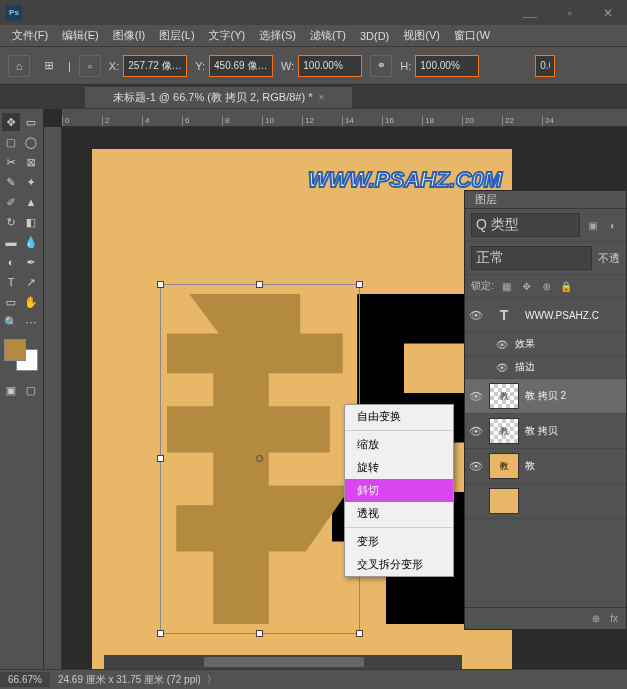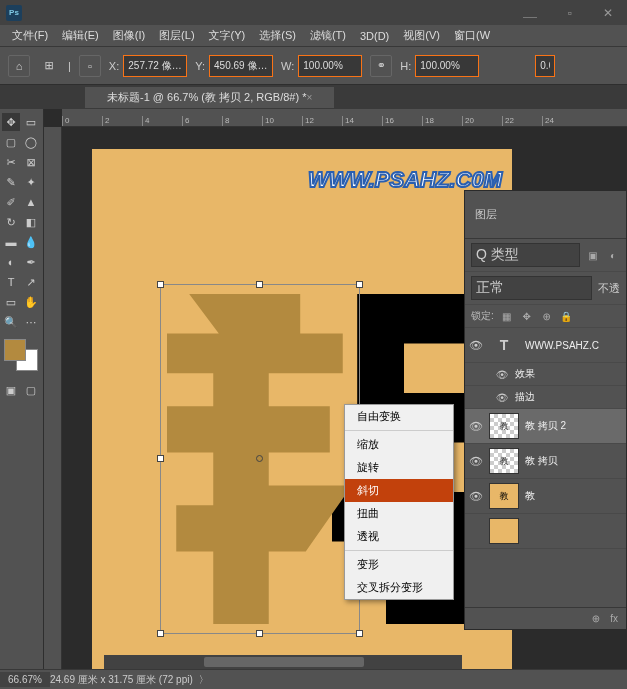--- a/index.html
+++ b/index.html
@@ -8,21 +8,21 @@
 .titlebar .ps-icon{width:16px;height:16px;background:#1c3f5c;color:#7ec8e3;font-size:8px;font-weight:bold;display:flex;align-items:center;justify-content:center;border-radius:2px;margin-right:6px}
 .win-controls{margin-left:auto;display:flex}
 .win-controls div{width:38px;height:25px;display:flex;align-items:center;justify-content:center;font-size:12px;color:#999}
 .menubar{height:22px;background:#525252;display:flex;align-items:center;padding-left:6px;gap:2px;font-size:11px;color:#ddd;border-bottom:1px solid #383838}
 .menubar span{padding:2px 6px}
 .optionsbar{height:38px;background:#525252;display:flex;align-items:center;padding:0 8px;gap:8px;border-bottom:1px solid #2e2e2e;font-size:11px}
 .opt-icon{width:22px;height:22px;border:1px solid #666;display:flex;align-items:center;justify-content:center;border-radius:2px}
 .opt-field{display:flex;align-items:center;gap:4px}
 .opt-input{background:#383838;border:1px solid #f97316;color:#ddd;height:22px;padding:0 4px;font-size:10px;width:64px}
 .tabbar{height:24px;background:#3a3a3a;display:flex;align-items:center;padding-left:85px}
-.tab{background:#525252;padding:3px 22px;font-size:11px;color:#ddd;display:flex;align-items:center;}
+.tab{background:#525252;padding:3px 28px;font-size:11px;color:#ddd;display:flex;align-items:center;gap:6px}
 .tab .close{font-size:10px;color:#999}
 .workspace{position:relative;height:580px;display:flex}
 .toolbox{width:44px;background:#525252;border-right:1px solid #2e2e2e;padding:4px 2px;position:relative}
 .tool-row{display:flex;gap:2px;margin-bottom:2px}
 .tool{width:18px;height:18px;display:flex;align-items:center;justify-content:center;color:#ccc;font-size:11px}
 .tool.active{background:#383838}
 .swatches{margin-top:8px;position:relative;width:36px;height:36px}
 .swatch-fg{position:absolute;width:22px;height:22px;background:#b38a3f;border:1px solid #888;top:0;left:2px;z-index:2}
 .swatch-bg{position:absolute;width:22px;height:22px;background:#fff;border:1px solid #888;top:10px;left:14px}
 .canvas-area{flex:1;position:relative;background:#2b2b2b;overflow:hidden}
@@ -35,38 +35,38 @@
 .glyph-brown{position:absolute;top:145px;left:75px;width:185px;height:330px;background:#b38a3f;clip-path:polygon(12% 0,72% 0,72% 12%,95% 12%,95% 24%,55% 24%,55% 34%,88% 34%,88% 48%,55% 48%,55% 58%,100% 58%,75% 78%,55% 78%,55% 100%,25% 100%,25% 78%,5% 78%,5% 64%,25% 64%,25% 48%,0 48%,0 34%,25% 34%,25% 24%,0 24%,0 12%,28% 12%,12% 0)}
 .transform-box{position:absolute;top:135px;left:68px;width:200px;height:350px;border:1px solid #888}
 .handle{position:absolute;width:7px;height:7px;background:#fff;border:1px solid #444}
 .h-tl{top:-4px;left:-4px}.h-tr{top:-4px;right:-4px}.h-bl{bottom:-4px;left:-4px}.h-br{bottom:-4px;right:-4px}
 .h-t{top:-4px;left:50%;margin-left:-4px}.h-b{bottom:-4px;left:50%;margin-left:-4px}
 .h-l{top:50%;left:-4px;margin-top:-4px}.h-r{top:50%;right:-4px;margin-top:-4px}
 .h-c{top:50%;left:50%;margin:-4px 0 0 -4px;background:none;border:1px solid #444;border-radius:50%}
 .context-menu{position:absolute;top:404px;left:344px;width:110px;background:#f0f0f0;border:1px solid #999;box-shadow:2px 2px 5px rgba(0,0,0,0.4);font-size:11px;color:#000;z-index:50}
 .context-menu div{padding:4px 12px}
 .context-menu .divider{height:1px;background:#ccc;padding:0;margin:2px 0}
-.context-menu .highlighted{background:#c2410c;color:#fff}
+.context-menu .highlighted{background:#d946ef;color:#fff}
 .layers-panel{position:absolute;right:0;top:190px;width:163px;height:440px;background:#525252;border:1px solid #2a2a2a;font-size:11px;z-index:40}
-.panel-tab{background:#525252;padding:16px 10px;border-bottom:1px solid #383838}
+.panel-tab{background:#525252;padding:1px 10px;border-bottom:1px solid #383838}
 .panel-row{display:flex;align-items:center;padding:4px 6px;gap:6px;border-bottom:1px solid #494949}
 .panel-select{background:#424242;border:1px solid #333;color:#ccc;padding:2px 4px;flex:1;font-size:14px}
 .p-icon{width:14px;height:14px;display:flex;align-items:center;justify-content:center;color:#aaa;font-size:10px}
 .lock-row{font-size:10px;color:#bbb}
 .layer-list{overflow:auto}
 .layer{display:flex;align-items:center;padding:4px 4px;gap:6px;border-bottom:1px solid #494949}
 .layer.selected{background:#6a6a6a}
 .layer .eye{width:14px;text-align:center;color:#ccc}
 .layer .thumb{width:30px;height:26px;background:#ddd;border:1px solid #333;display:flex;align-items:center;justify-content:center;font-size:9px;color:#333}
 .layer .thumb.txt{background:none;border:none;color:#ccc;font-size:14px;font-weight:bold}
 .layer .lname{font-size:10px;color:#eee;flex:1;overflow:hidden;white-space:nowrap}
 .layer.sub{padding-left:30px;font-size:10px}
 .panel-footer{position:absolute;bottom:0;left:0;right:0;height:22px;background:#525252;border-top:1px solid #383838;display:flex;align-items:center;justify-content:flex-end;gap:10px;padding:0 8px;color:#aaa;font-size:10px}
 .statusbar{position:absolute;bottom:0;left:0;height:20px;background:#525252;display:flex;align-items:center;font-size:10px;color:#ccc;border-top:1px solid #383838;width:100%}
-.statusbar .zoom{background:#424242;padding:2px 8px;}
+.statusbar .zoom{background:#424242;padding:2px 8px;margin-right:8px}
 .scroll-h{position:absolute;bottom:20px;left:60px;right:165px;height:14px;background:#424242}
 .scroll-h .thumb-bar{position:absolute;left:100px;width:160px;top:2px;bottom:2px;background:#666;border-radius:2px}
 </style>
 </head>
 <body>
 
 <div class="titlebar">
   <div class="ps-icon">Ps</div>
   <div class="win-controls">
     <div style="border-bottom:1px solid #777;height:8px;margin-top:10px;width:14px;margin-right:14px"></div>
@@ -214,21 +214,20 @@
       </div>
   </div>
 </div>
 
 <div class="context-menu">
   <div>自由变换</div>
   <div class="divider"></div>
   <div>缩放</div>
   <div>旋转</div>
   <div class="highlighted">斜切</div>
-  <div>扭曲</div>
   <div>透视</div>
   <div class="divider"></div>
   <div>变形</div>
   <div>交叉拆分变形</div>
 </div>
 
 <div class="layers-panel">
   <div class="panel-tab">图层</div>
   <div class="panel-row">
     <div class="panel-select">Q 类型</div>

